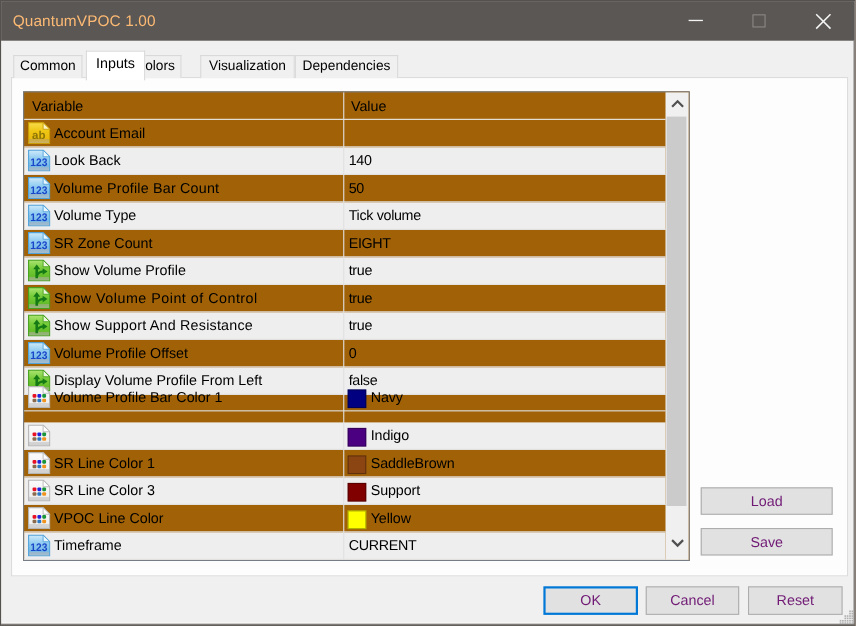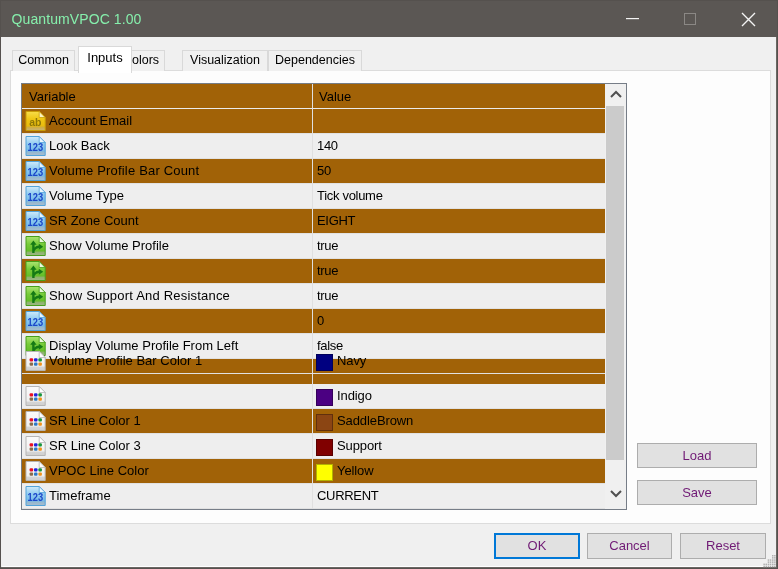--- a/index.html
+++ b/index.html
@@ -1,19 +1,19 @@
 <!DOCTYPE html>
 <html><head>
 <meta charset="utf-8">
 <style>
 * { margin:0; padding:0; box-sizing:border-box; }
 html,body { width:778px; height:569px; overflow:hidden; }
 body { font-family:"Liberation Sans", sans-serif; background:#f0f0f0; position:relative; }
 .win { position:absolute; left:0; top:0; width:778px; height:569px; border:1px solid #55514e; }
-.titlebar { position:absolute; left:0; top:0; width:776px; height:36px; background:#5b5754; color:#86efac; }
+.titlebar { position:absolute; left:0; top:0; width:776px; height:36px; background:#5b5754; color:#fdba74; }
 .title-text { position:absolute; left:10.5px; top:10px; font-size:14px; letter-spacing:0.1px; }
 .page { position:absolute; left:9px; top:69px; width:761px; height:454px; background:#fdfdfd; border:1px solid #dcdcdc; }
 .tab { position:absolute; top:49px; height:21px; background:#f0f0f0; border:1px solid #d9d9d9; border-bottom:none; font-size:12.5px; text-align:center; line-height:18px; color:#000; z-index:3; }
 .tab.active { top:45px; height:27px; background:#ffffff; line-height:21px; font-size:13px; z-index:4; }
 .tbl { position:absolute; left:20px; top:82px; width:606px; height:427px; border:1px solid #767d87; background:#a16207; z-index:2; }
 .hdr { position:absolute; left:0; top:0; width:583px; height:25px; font-size:13px; color:#000; border-bottom:1px solid #ebebeb; }
 .row { position:absolute; left:0; width:583px; height:25px; font-size:13px; color:#000; border-bottom:1px solid #e1e1e1; }
 .row.g { background:#eeeeee; }
 .colsep { position:absolute; left:290px; top:0; width:1px; height:425px; background:#e0e0e0; z-index:5; }
 .vname { position:absolute; left:27px; top:4px; white-space:nowrap; }
@@ -174,20 +174,21 @@
                 <stop offset="0.4" stop-color="#77cc3a"></stop>
                 <stop offset="0.78" stop-color="#63bd28"></stop>
                 <stop offset="0.8" stop-color="#8bb268"></stop>
                 <stop offset="1" stop-color="#9cb687"></stop>
               </linearGradient>
             </defs>
     <path d="M1 0.5 L14.2 0.5 L20.2 6.5 L20.2 19.5 L1 19.5 Z" fill="url(#gbool)" stroke="#46a01b" stroke-width="1"></path>
     <path d="M14.2 0.5 L20.2 6.5 L14.2 6.5 Z" fill="#edf9df" stroke="#46a01b" stroke-width="0.8"></path>
     <path d="M7.2 17 L7.2 8.8 L5.2 8.8 L8.4 4.4 L11.6 8.8 L9.6 8.8 L9.6 11.5 Q11 9.8 13.8 9.6 L13.8 7.8 L18.2 10.8 L13.8 13.8 L13.8 11.9 Q10.5 12.2 9.6 15 L9.6 17 Z" fill="#157a15"></path>
   </svg>
+          <span class="vname" style="x:0;letter-spacing:0.45px">Show Volume Point of Control</span>
           <span class="vval">true</span>
         </div>
         <div class="row g" style="top:200px">
           <svg class="icon" viewBox="0 0 21 20">
     <defs>
               <linearGradient id="gbool" x1="0" y1="0" x2="0" y2="1">
                 <stop offset="0" stop-color="#abe472"></stop>
                 <stop offset="0.4" stop-color="#77cc3a"></stop>
                 <stop offset="0.78" stop-color="#63bd28"></stop>
                 <stop offset="0.8" stop-color="#8bb268"></stop>
@@ -209,20 +210,21 @@
                 <stop offset="0.4" stop-color="#90ccf1"></stop>
                 <stop offset="0.78" stop-color="#74b9e7"></stop>
                 <stop offset="0.8" stop-color="#94b6cd"></stop>
                 <stop offset="1" stop-color="#a7bfd0"></stop>
               </linearGradient>
             </defs>
     <path d="M1 0.5 L14.2 0.5 L20.2 6.5 L20.2 19.5 L1 19.5 Z" fill="url(#gint)" stroke="#51a3da" stroke-width="1"></path>
     <path d="M14.2 0.5 L20.2 6.5 L14.2 6.5 Z" fill="#eaf6fd" stroke="#51a3da" stroke-width="0.8"></path>
     <text x="2.6" y="15" font-family="Liberation Sans" font-size="10" font-weight="bold" fill="#1b46c9" textLength="15.5" lengthAdjust="spacingAndGlyphs">123</text>
   </svg>
+          <span class="vname" style="x:0">Volume Profile Offset</span>
           <span class="vval">0</span>
         </div>
         <div class="row g" style="top:250px">
           <svg class="icon" viewBox="0 0 21 20">
     <defs>
               <linearGradient id="gbool" x1="0" y1="0" x2="0" y2="1">
                 <stop offset="0" stop-color="#abe472"></stop>
                 <stop offset="0.4" stop-color="#77cc3a"></stop>
                 <stop offset="0.78" stop-color="#63bd28"></stop>
                 <stop offset="0.8" stop-color="#8bb268"></stop>

